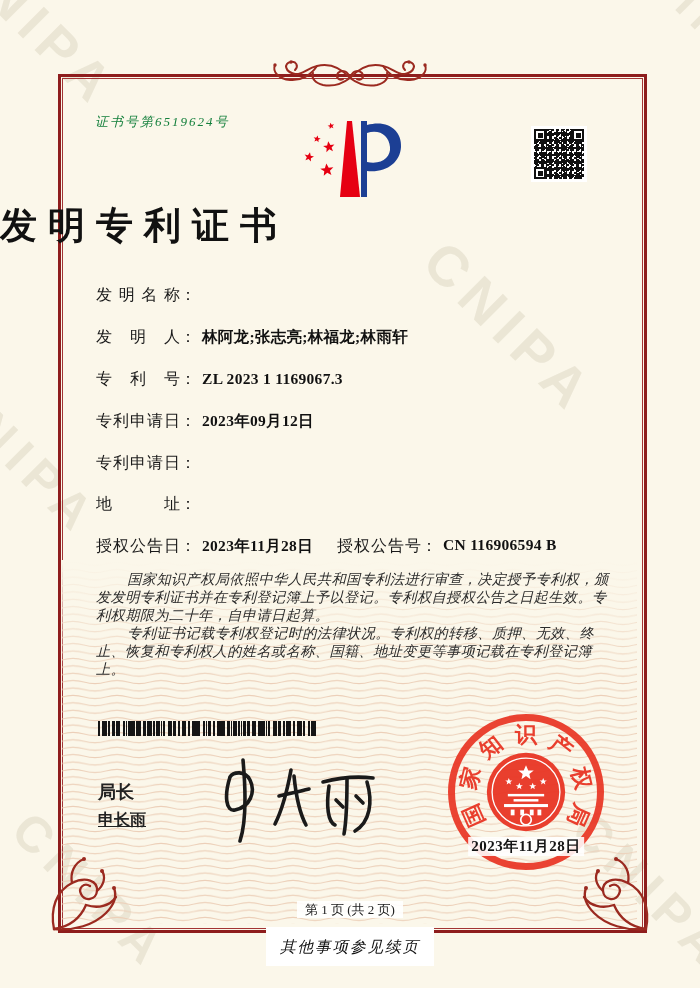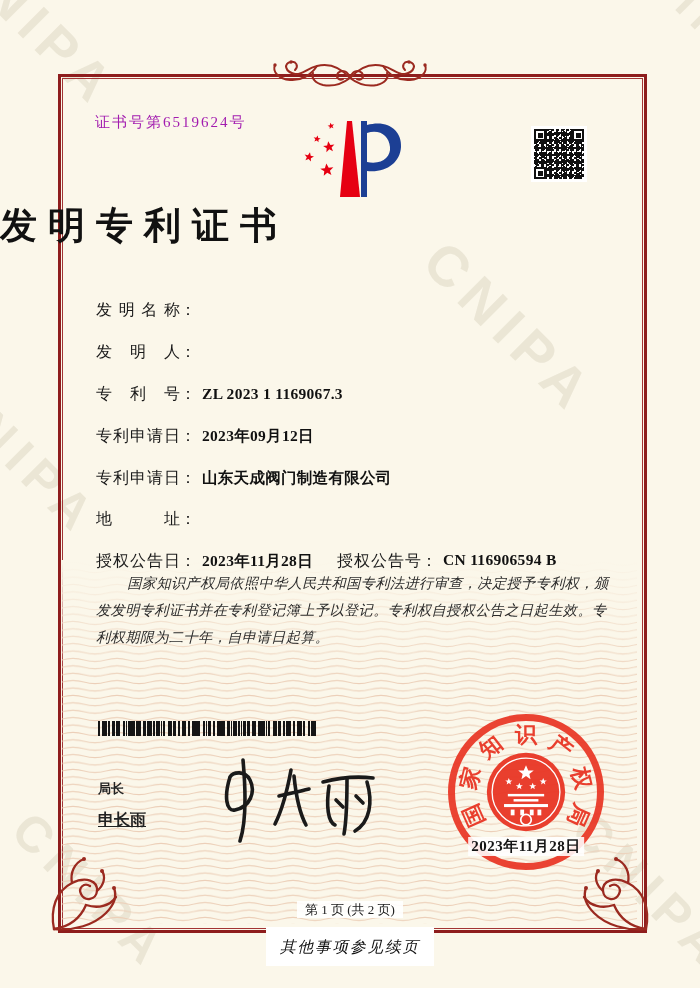--- a/index.html
+++ b/index.html
@@ -25,56 +25,56 @@
   .frame::before{
     content:"";position:absolute;inset:1px;border:1px solid #a23434;
   }
   
   .waves{position:absolute;left:62px;top:560px;z-index:2;}
   
   .orn{position:absolute;z-index:3;}
   
   .cert-no{
     position:absolute;left:95px;top:113px;z-index:4;
-    font-size:15px;letter-spacing:2px;color:#a21caf;
+    font-size:13px;letter-spacing:2px;color:#15803d;font-style:italic;
   }
   .logo{position:absolute;left:300px;top:119px;z-index:4;}
   .qr{position:absolute;left:531px;top:126px;width:50px;height:50px;
       background:#fff;padding:3px;z-index:4;}
   .qr-inner{width:100%;height:100%;position:relative;
     background:
       conic-gradient(from 45deg,#111 25%,rgba(0,0,0,0) 0 50%,#111 0 75%,rgba(0,0,0,0) 0) 2px 1px/7px 7px,
       conic-gradient(#111 25%,#fff 0 50%,#111 0 75%,#fff 0) 0 0/5px 5px;}
   .finder{position:absolute;width:12px;height:12px;border:2.5px solid #111;background:#fff;box-sizing:border-box;}
   .finder::after{content:"";position:absolute;inset:1.5px;background:#111;}
   .f-tl{left:0;top:0}.f-tr{right:0;top:0}.f-bl{left:0;bottom:0}
   .title{
     position:absolute;left:0;right:0;top:201px;text-align:left;z-index:4;
     font-size:37px;font-weight:bold;letter-spacing:11px;color:#111;
   }
   
-  .fields{position:absolute;left:96px;top:290px;width:515px;z-index:4;}
+  .fields{position:absolute;left:96px;top:275px;width:515px;z-index:4;}
   .frow{height:41.8px;display:flex;align-items:center;font-size:16px;position:relative;}
   .flabel{display:inline-block;width:84px;text-align:justify;text-align-last:justify;color:#1a1a1a;}
   .fcolon{margin-right:6px;}
   .fvalue{font-weight:700;font-size:15.5px;color:#111;letter-spacing:.3px;}
   .pair2{position:absolute;left:241px;display:flex;align-items:flex-start;}
   .pair2 .flabel{width:84px;}
   
   .paras{position:absolute;left:96px;top:570px;width:513px;z-index:4;
-    font-style:italic;font-size:14.2px;line-height:27px;color:#2b2b2b;letter-spacing:.4px;}
+    font-style:italic;font-size:14.2px;line-height:18px;color:#2b2b2b;letter-spacing:.4px;}
   .paras p{margin:0;text-indent:2.2em;}
   
   .barcode{position:absolute;left:98px;top:721px;width:218px;height:15px;z-index:4;
     background:
       repeating-linear-gradient(90deg,#151515 0 2px,rgba(0,0,0,0) 2px 5px),
       repeating-linear-gradient(90deg,#151515 0 1px,rgba(0,0,0,0) 1px 3.5px),
       repeating-linear-gradient(90deg,rgba(0,0,0,0) 0 6px,#151515 6px 9px,rgba(0,0,0,0) 9px 13px);}
   .signer-title{position:absolute;left:98px;top:780px;z-index:4;
-    font-family:"Liberation Sans","DejaVu Sans",sans-serif;font-size:13px;font-weight:600;color:#222;}
+    font-family:"Liberation Sans","DejaVu Sans",sans-serif;font-size:18px;font-weight:600;color:#222;}
   .signer-name{position:absolute;left:98px;top:810px;z-index:4;
     font-family:"Liberation Sans","DejaVu Sans",sans-serif;font-size:16px;font-weight:600;color:#222;text-decoration:underline;}
   .sig{position:absolute;left:205px;top:752px;z-index:4;}
   
   .seal{position:absolute;left:448px;top:714px;width:156px;height:156px;z-index:5;
     border:7px solid rgba(232,53,36,.93);border-radius:50%;box-sizing:border-box;}
   .seal-char{position:absolute;left:50%;top:50%;width:28px;height:28px;margin:-14px 0 0 -14px;
     text-align:center;line-height:28px;font-size:22px;font-weight:bold;color:rgba(232,53,36,.95);}
   .emblem{position:absolute;left:50%;top:50%;transform:translate(-50%,-50%);}
   .seal-date{position:absolute;left:50%;top:116px;transform:translateX(-50%);
@@ -200,54 +200,55 @@
 <div class="title">发明专利证书</div>
 
 <div class="fields">
   <div class="frow">
     <span class="flabel">发明名称</span>
       <span class="fcolon">：</span>
   </div>
   <div class="frow">
     <span class="flabel">发明人</span>
       <span class="fcolon">：</span>
+    <span class="fvalue">林阿龙;张志亮;林福龙;林雨轩</span>
   </div>
   <div class="frow">
     <span class="flabel">专利号</span>
       <span class="fcolon">：</span>
     <span class="fvalue">ZL 2023 1 1169067.3</span>
   </div>
   <div class="frow">
     <span class="flabel">专利申请日</span>
       <span class="fcolon">：</span>
     <span class="fvalue">2023年09月12日</span>
   </div>
   <div class="frow">
     <span class="flabel">专利申请日</span>
       <span class="fcolon">：</span>
-    <span class="fvalue">山东天成阀门制造有限公司</span>
   </div>
   <div class="frow">
     <span class="flabel">地址</span>
       <span class="fcolon">：</span>
   </div>
   <div class="frow">
     <span class="flabel">授权公告日</span>
       <span class="fcolon">：</span>
     <span class="fvalue">2023年11月28日</span>
     <span class="pair2">
       <span class="flabel">授权公告号</span>
         <span class="fcolon">：</span>
       <span class="fvalue">CN 116906594 B</span>
     </span>
   </div>
 </div>
 
 <div class="paras">
   <p>国家知识产权局依照中华人民共和国专利法进行审查，决定授予专利权，颁发发明专利证书并在专利登记簿上予以登记。专利权自授权公告之日起生效。专利权期限为二十年，自申请日起算。</p>
+  <p>专利证书记载专利权登记时的法律状况。专利权的转移、质押、无效、终止、恢复和专利权人的姓名或名称、国籍、地址变更等事项记载在专利登记簿上。</p>
 </div>
 
 <div class="barcode"></div>
 
 <div class="signer-title">局长</div>
 <div class="signer-name">申长雨</div>
 
 <svg class="sig" width="185" height="92" viewBox="0 0 185 92">
   <g fill="none" stroke="#1a1a1a" stroke-width="3.6" stroke-linecap="round" stroke-linejoin="round">
     <path d="M25,25 C19,44 21,60 30,58 C45,55 51,40 45,28 C40,18 28,20 25,25"></path>

